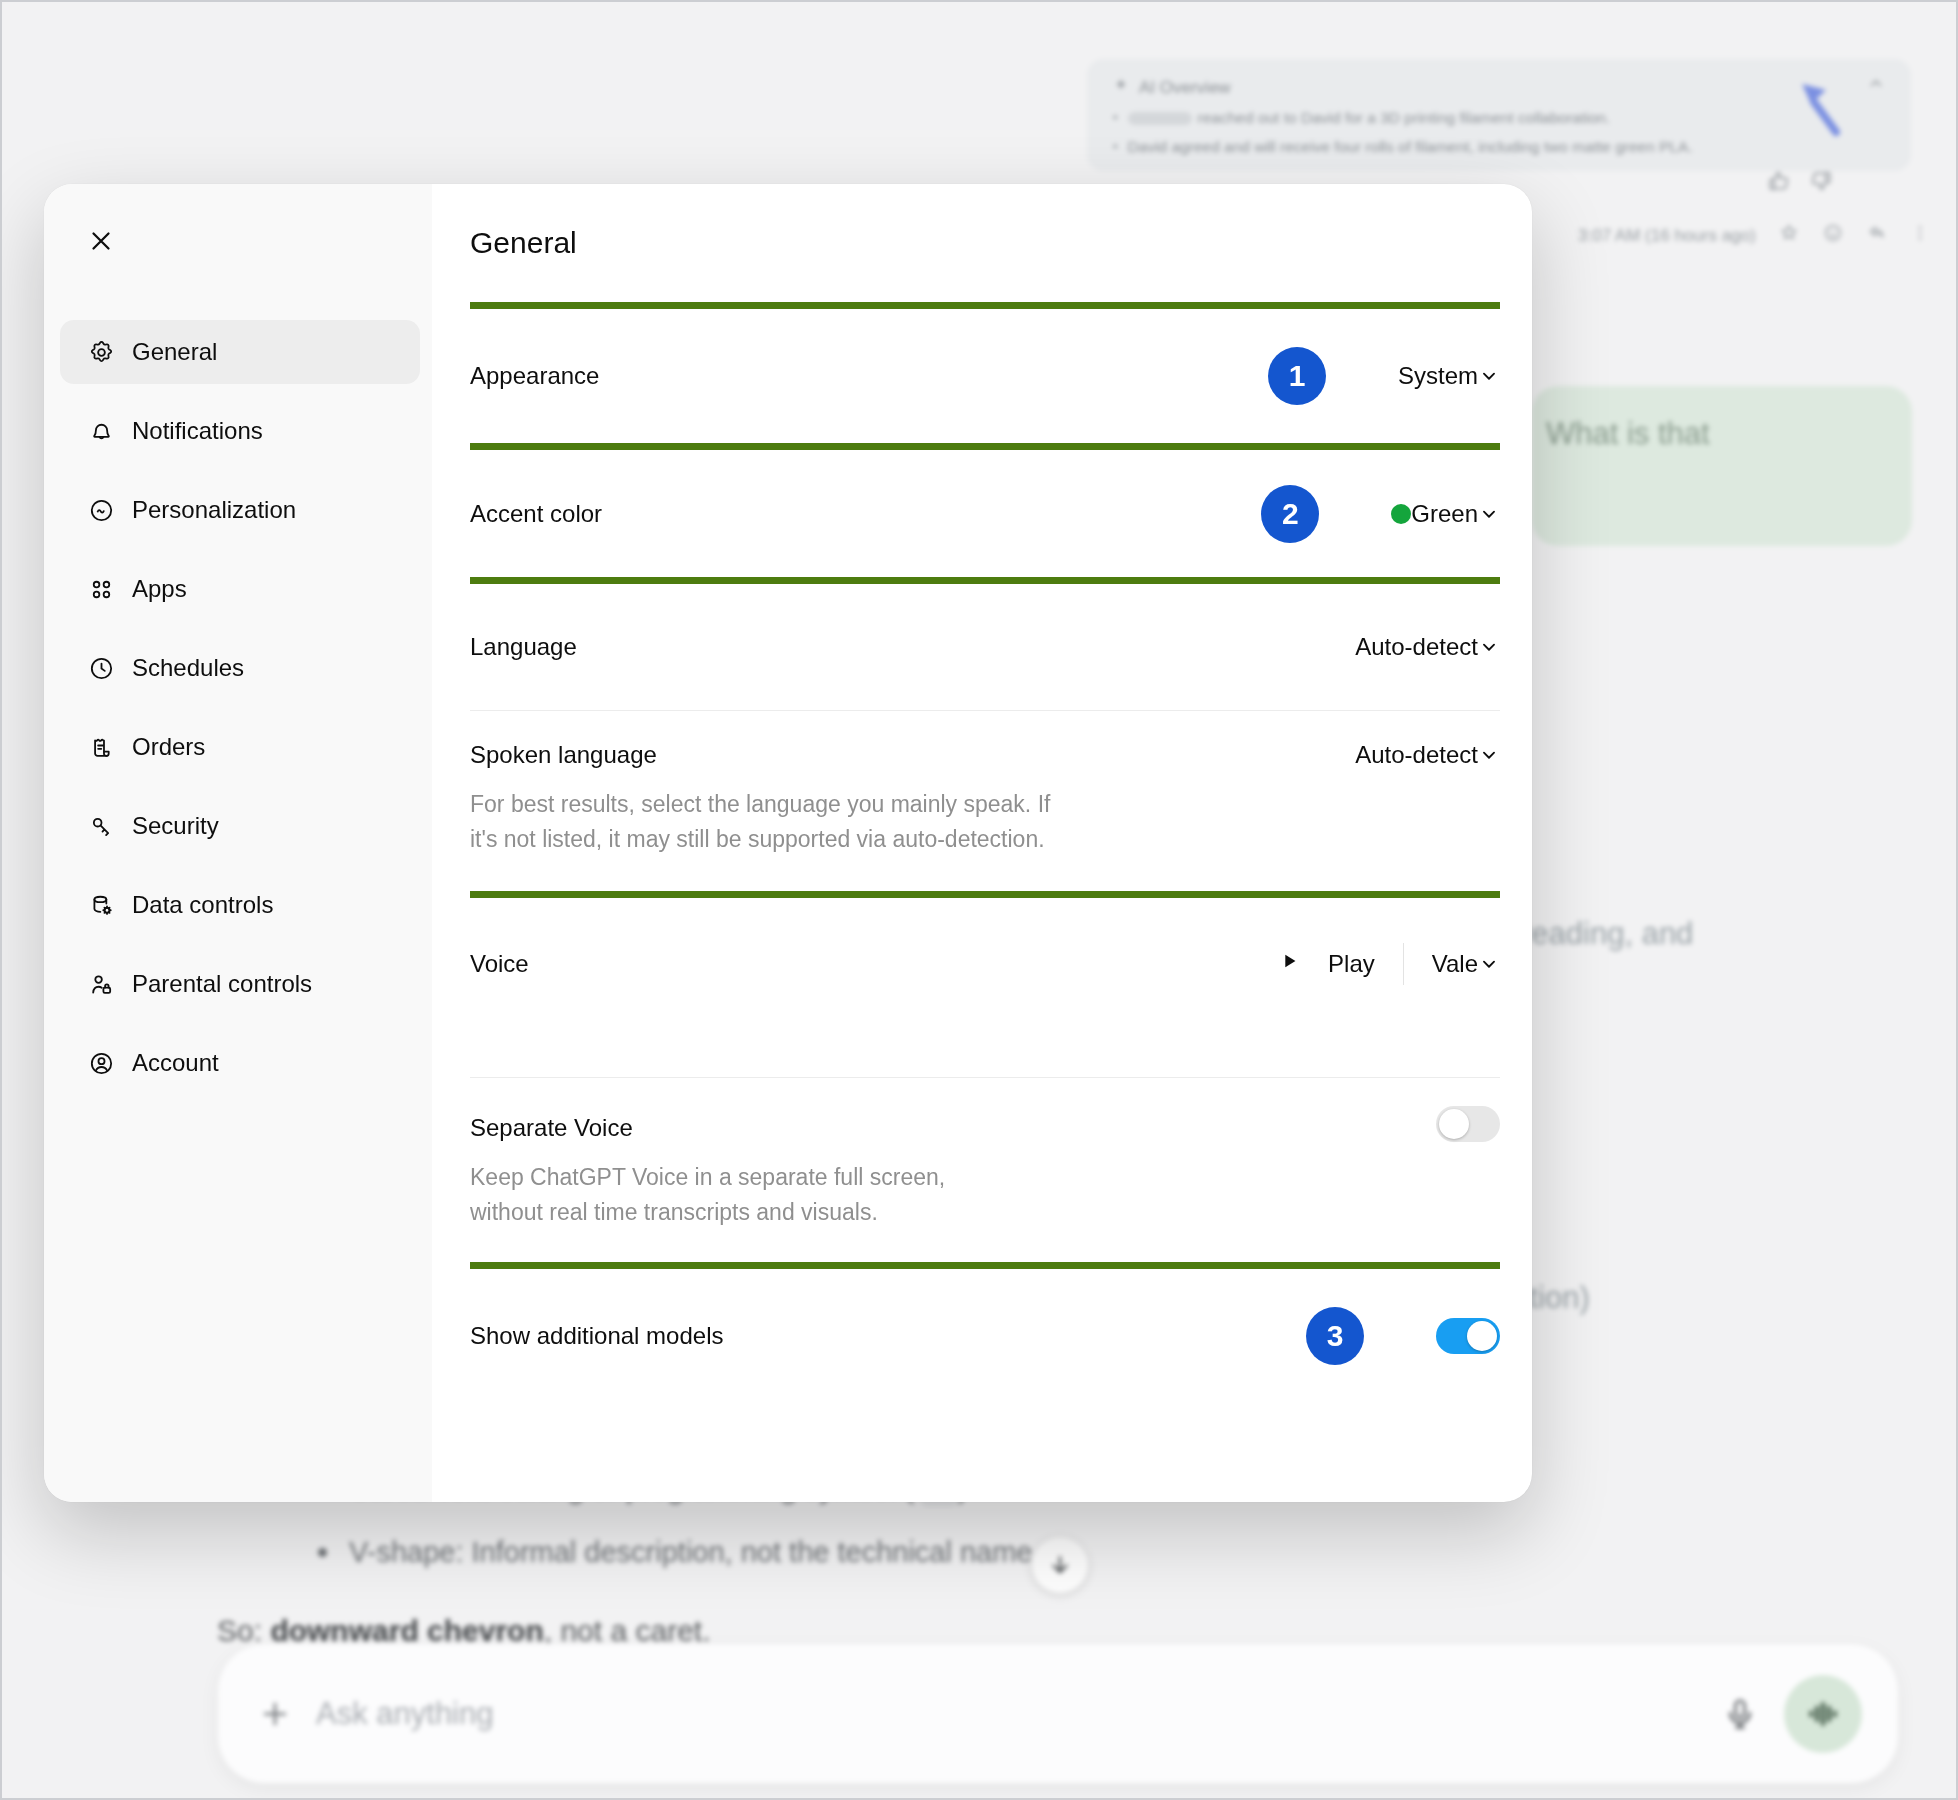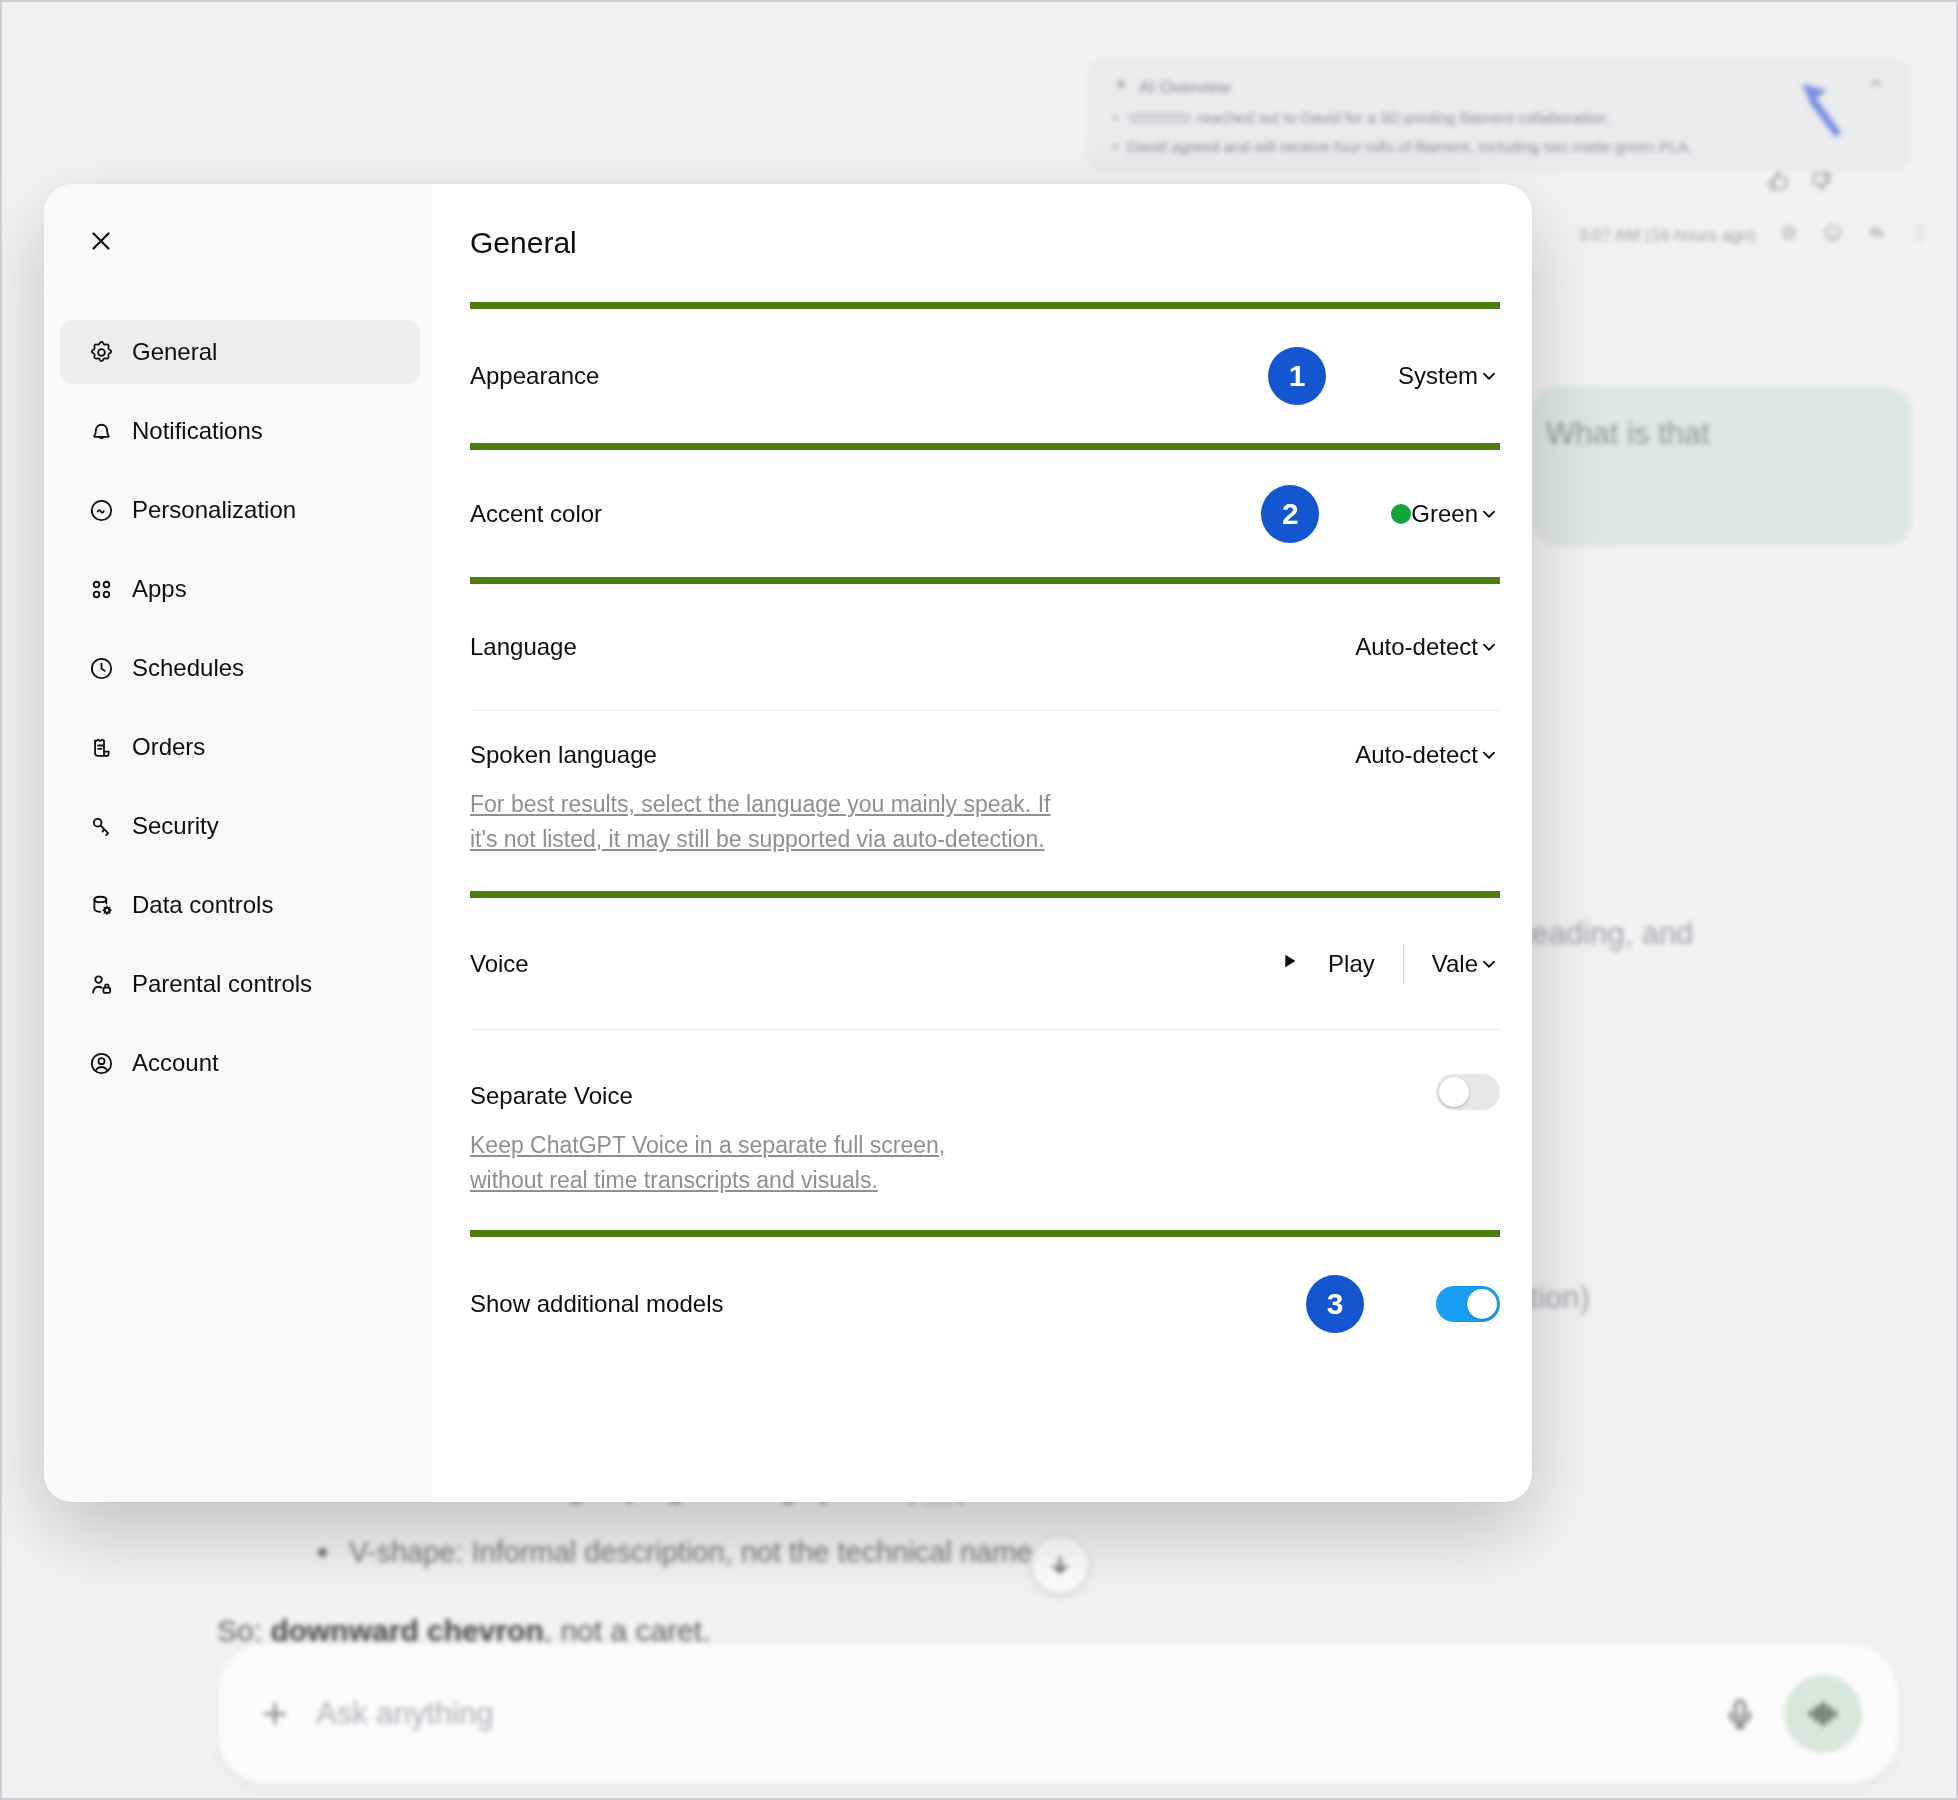--- a/index.html
+++ b/index.html
@@ -55,21 +55,21 @@
   .value .chev{display:flex;color:#0e0e0e;}
   .badge{width:58px;height:58px;border-radius:50%;background:#1456cf;color:#fff;font-size:30px;font-weight:700;
          display:flex;align-items:center;justify-content:center;margin-right:72px;flex:0 0 auto;}
   .dot-green{width:20px;height:20px;border-radius:50%;background:#14a53c;display:inline-block;}
   .play{display:flex;align-items:center;gap:28px;font-size:24px;cursor:pointer;}
   .vdiv{width:1px;height:42px;background:#e3e3e3;margin:0 28px;}
   .toggle{width:64px;height:36px;border-radius:18px;position:relative;cursor:pointer;flex:0 0 auto;}
   .toggle .knob{position:absolute;top:3px;width:30px;height:30px;border-radius:50%;background:#fff;box-shadow:0 1px 3px rgba(0,0,0,.25);}
   .toggle.off{background:#e7e7e7;} .toggle.off .knob{left:3px;}
   .toggle.on{background:#189ef2;}  .toggle.on .knob{right:3px;}
-  .desc{font-size:23px;color:#8f8f8f;line-height:35px;margin-top:18px;white-space:pre-line;text-decoration:underline;}
+  .desc{font-size:23px;color:#8f8f8f;line-height:35px;margin-top:18px;white-space:pre-line;}
   .r1{height:141px}.r2{height:134px}.r3{height:133px}.r5{height:138px}.r7{height:140px}
 </style>
 </head>
 <body>
 
 <div class="stage">
 
   <div class="bg">
 
     <div class="ai-card">
@@ -387,21 +387,21 @@
             <span>Vale</span>
             <span class="chev">
                 <svg width="22" height="22" viewBox="0 0 24 24" fill="none" stroke="currentColor" stroke-width="2" stroke-linecap="round" stroke-linejoin="round">
                   <path d="M6.5 9.5l5.5 5.5 5.5-5.5"></path>
                 </svg>
               </span>
           </span>
         </span>
       </div>
 
-      <div class="row-multi" style="padding:44px 0 32px;">
+      <div class="row-multi" style="padding:28px 0 32px;margin-top:48px;">
         <div class="row-line">
           <span class="rlabel">Separate Voice</span>
           <span class="toggle off">
               <span class="knob"></span>
             </span>
         </div>
         <div class="desc">Keep ChatGPT Voice in a separate full screen,
 without real time transcripts and visuals.</div>
       </div>
 

